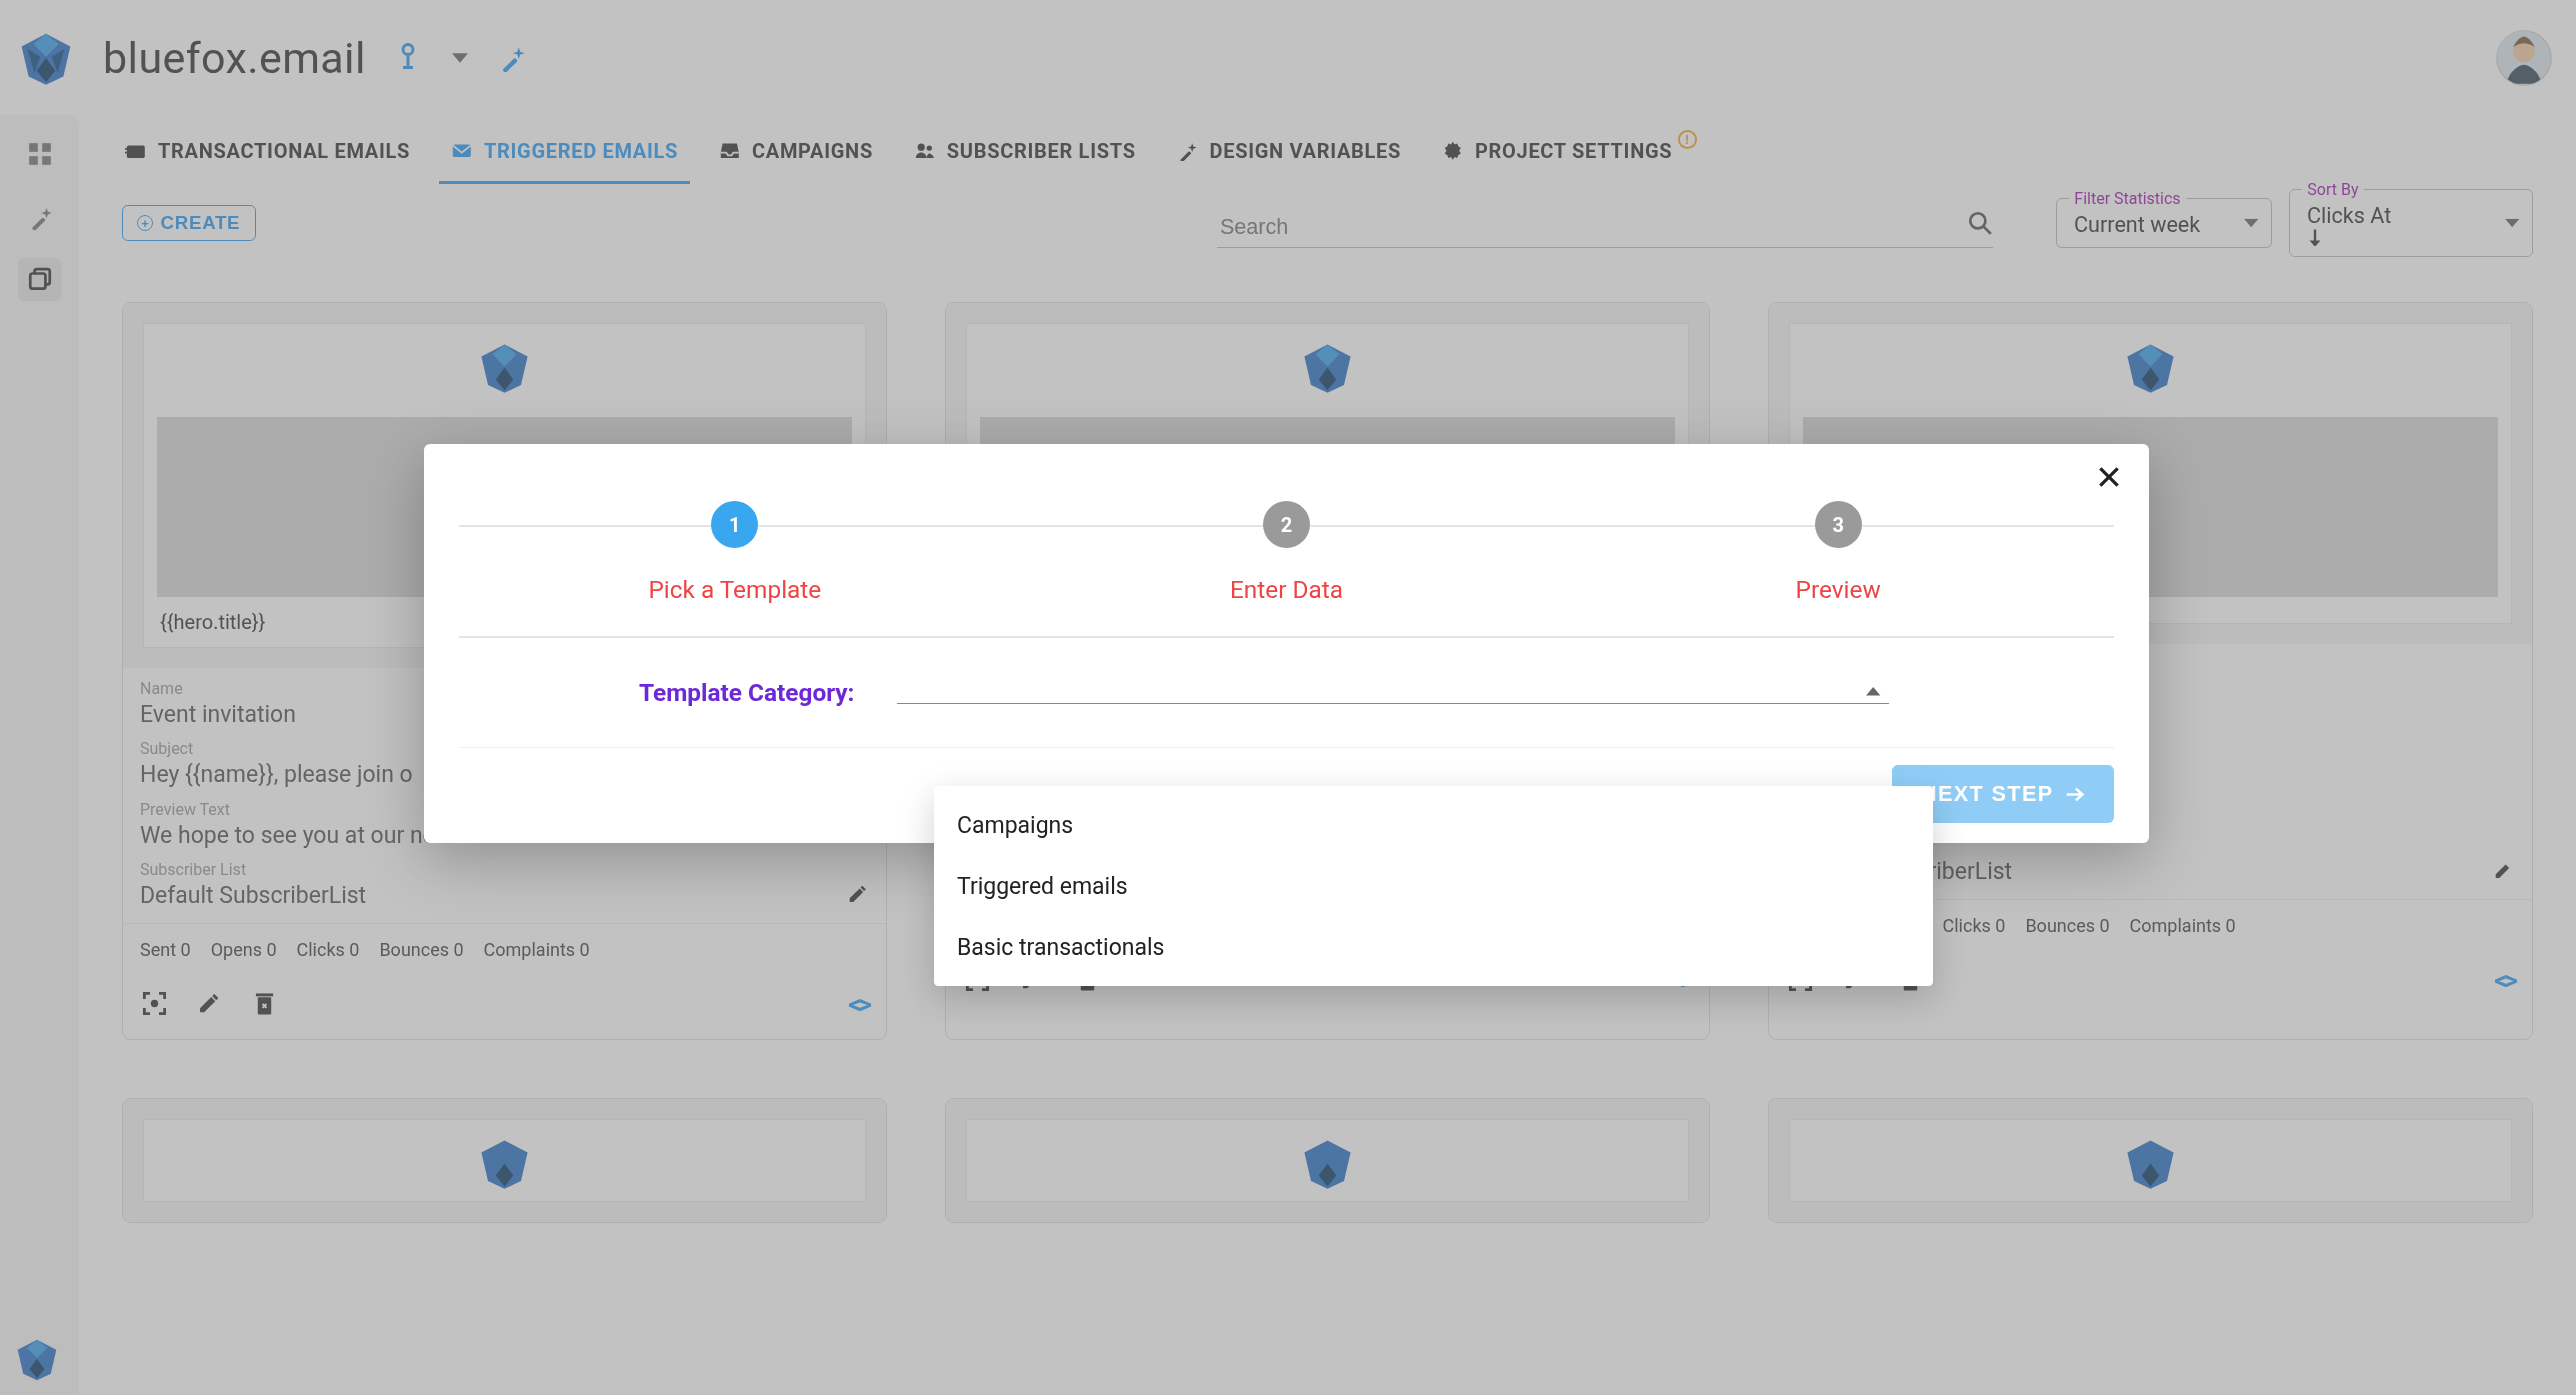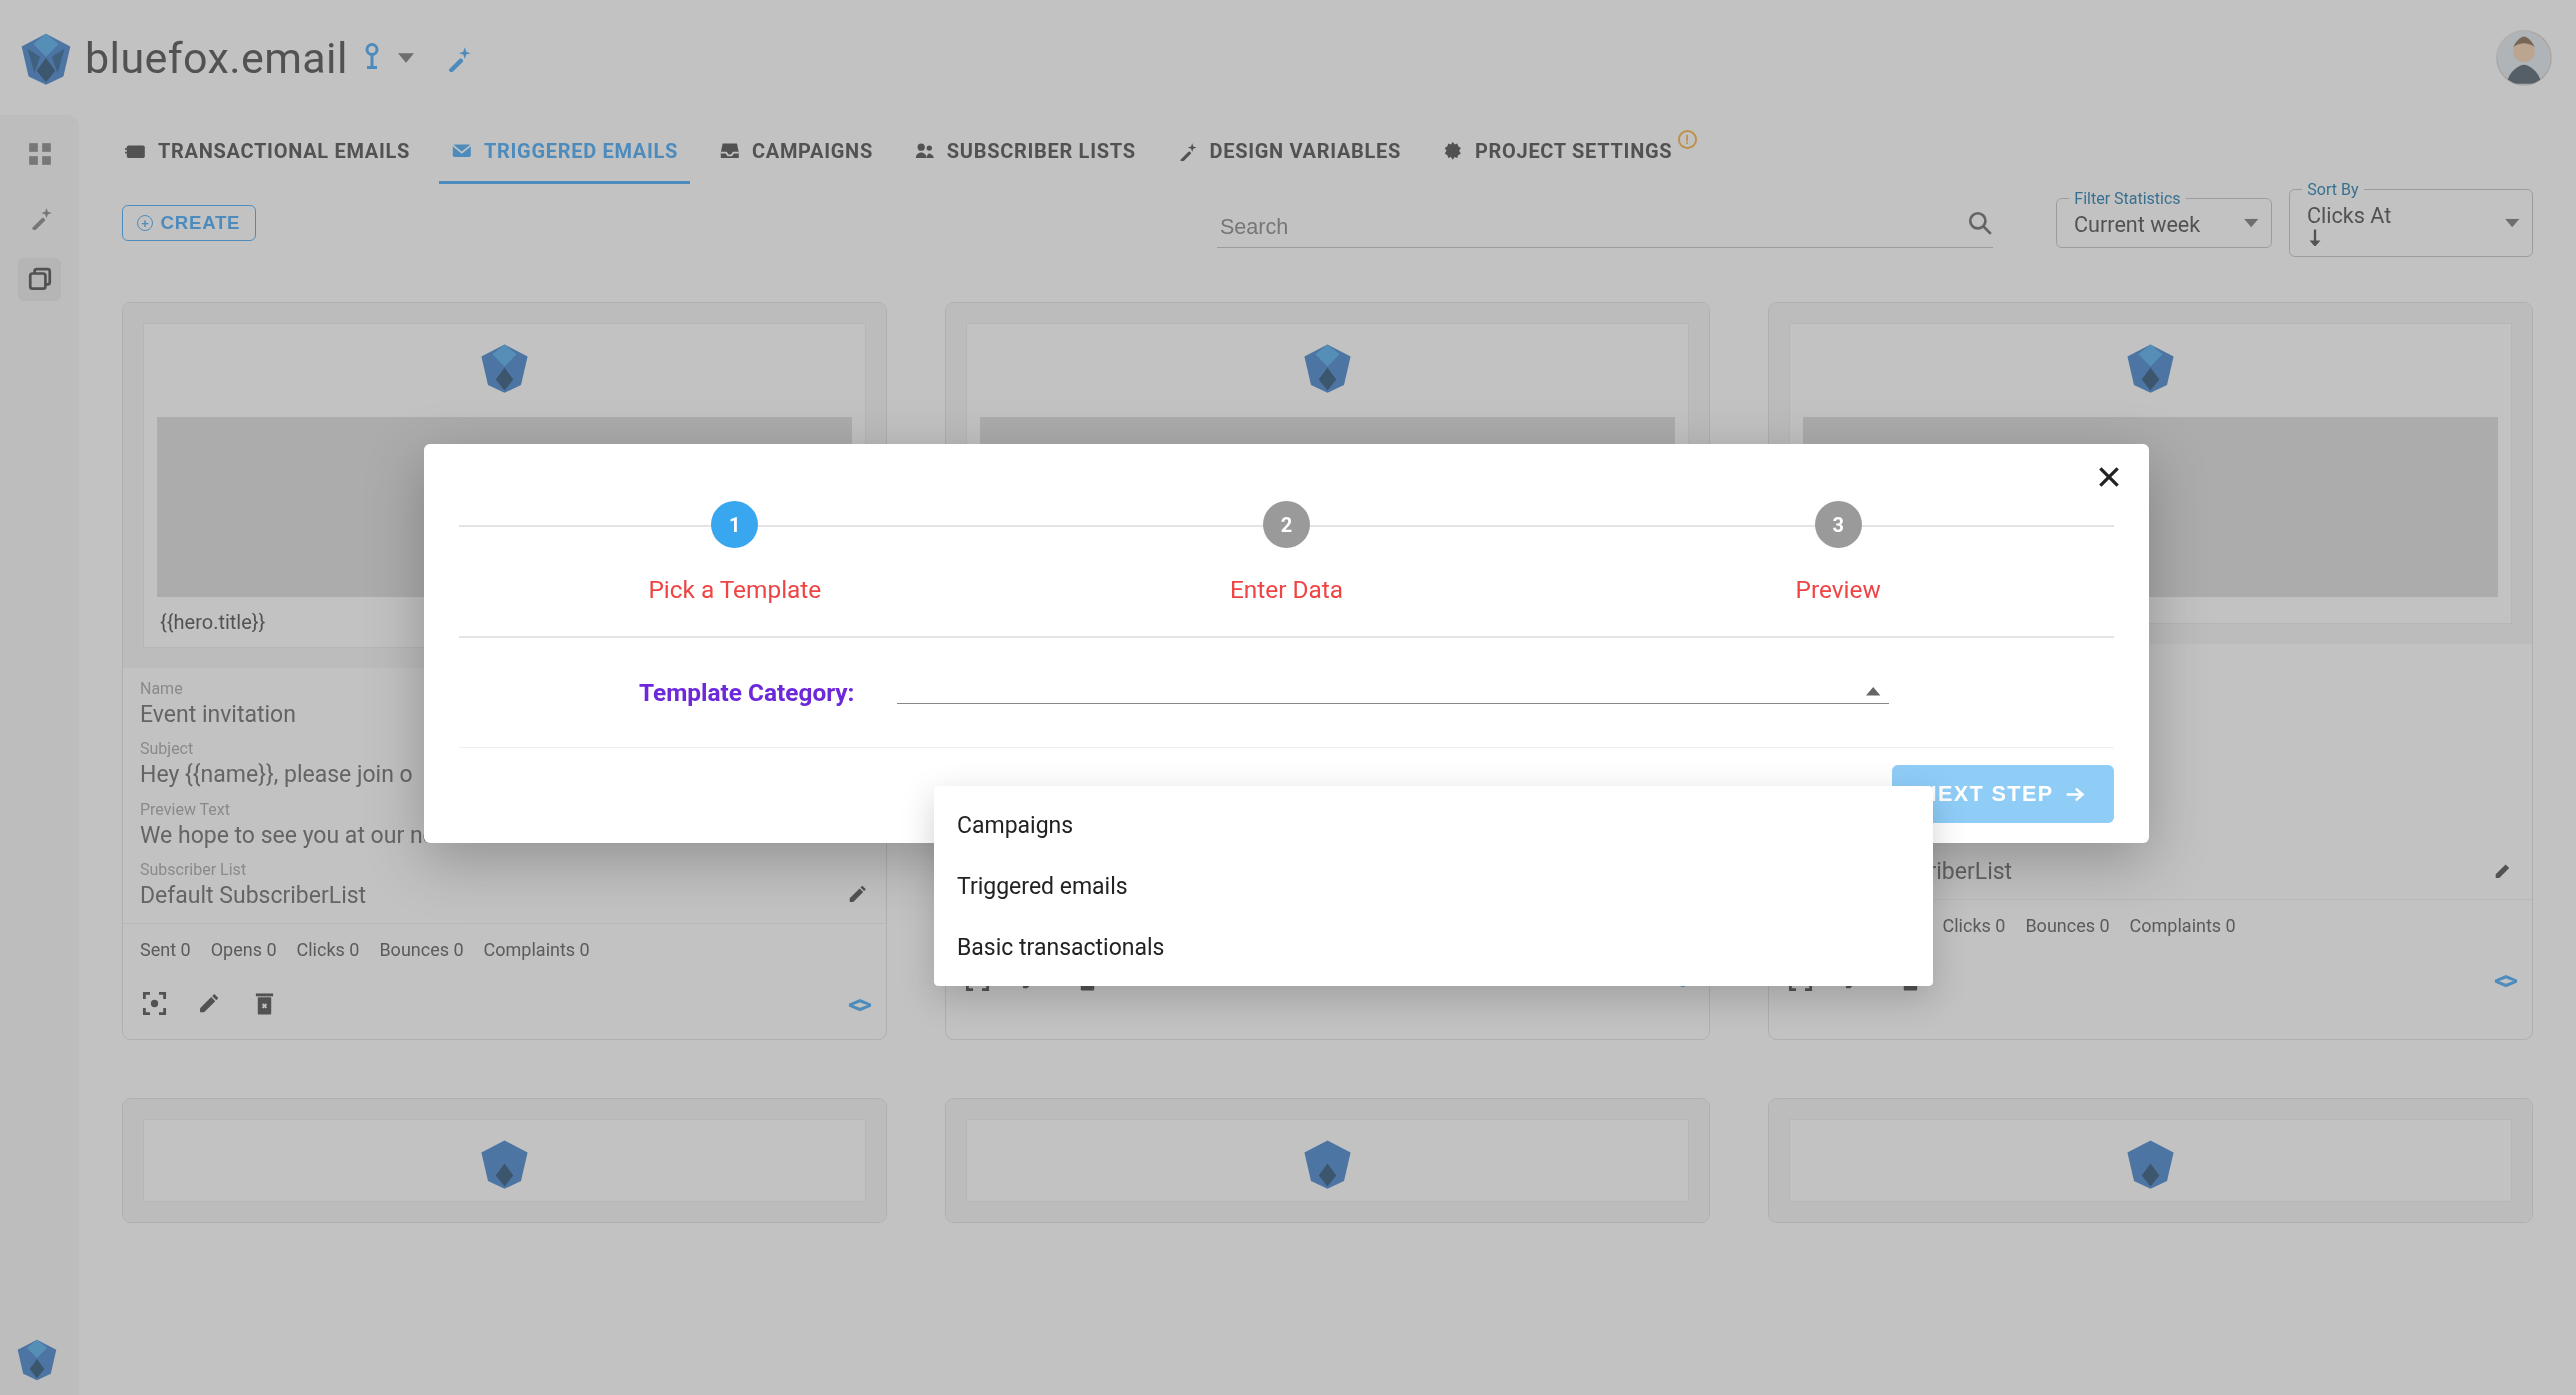--- a/index.html
+++ b/index.html
@@ -2,21 +2,21 @@
 <html style="font-size:11.5px"><head>
 <meta charset="utf-8">
 <style>
 * { box-sizing: border-box; margin: 0; padding: 0; }
 body { font-family: -apple-system, BlinkMacSystemFont, "Segoe UI", Roboto, Helvetica, Arial, sans-serif; background: #fff; color: #333; overflow: hidden; }
 
 .app { width: 2576px; height: 1396px; transform-origin: top left; position: relative; }
 
 
 .header { display: flex; align-items: center; padding: 11.5px 17px; height: 115px; }
-.logo-area { display: flex; align-items: center; gap: 10px; }
+.logo-area { display: flex; align-items: center; gap: 28px; }
 .fox-logo { width: 58px; height: 58px; }
 .brand { font-size: 43px; font-weight: 400; color: #333; letter-spacing: 0.4px; }
 .brand-badge { display:inline-flex; align-items:center; margin-left:4.3px; color:#2a9cf5; }
 .brand-caret { margin-left:5.8px; color:#666; font-size:20px; }
 .wand-btn { margin-left: 29px; color:#2a9cf5; }
 .header-spacer { flex:1; }
 .avatar { width:56px; height:56px; border-radius:50%; background: radial-gradient(circle at 35% 30%, #f5d7b5 0 40%, #c99e77 41% 100%); border:0.7px solid #ddd; margin-right:7.2px; overflow:hidden; }
 .avatar svg { width:100%; height:100%; }
 
 
@@ -37,21 +37,21 @@
 
 .toolbar { display:flex; align-items:center; height:72px; gap:17px; }
 .create-btn { border:1.4px solid #2a9cf5; color:#2a9cf5; border-radius:5.8px; padding:5.8px 14.4px; font-size:18.7px; font-weight:700; letter-spacing:0.7px; display:flex; align-items:center; gap:7.2px; background:transparent; }
 .create-btn .plus-icon { width:16px;height:16px;border:1.4px solid #2a9cf5;border-radius:50%;display:inline-flex;align-items:center;justify-content:center;font-size:13px;line-height:1;}
 .toolbar-spacer1 { flex:1; }
 .search-wrap { position:relative; width:776px; border-bottom:1.4px solid #bbb; display:flex; align-items:center; }
 .search-input { flex:1; border:none; outline:none; font-size:21.6px; padding:7.2px 2.9px; background:transparent; color:#666;margin-top:8px; }
 .search-icon { color:#555; }
 .toolbar-spacer2 { width:29px; }
 .field-box { position:relative; border:1.4px solid #bbb; border-radius:5.8px; padding:13px 43px 10px 17px; min-width:216px; }
-.field-box .legend { position:absolute; top:-10px; left:11.5px; background:#fff; padding:0 5.8px; font-size:16px; color:#0369a1; }
+.field-box .legend { position:absolute; top:-10px; left:11.5px; background:#fff; padding:0 5.8px; font-size:16px; color:#a21caf; }
 .field-box .val { font-size:21.6px; color:#333; }
 .field-box .caret { position:absolute; right:13px; top:50%; transform:translateY(-50%); color:#666; }
 .sort-arrow { margin-left:7.2px; color:#333; }
 
 
 .grid { display:grid; grid-template-columns: repeat(3, 1fr); gap:58px; margin-top:43px; }
 .card { border:1.4px solid #ddd; border-radius:8.6px; background:#fff; display:flex; flex-direction:column; overflow:hidden; }
 .card-preview { background:#f4f4f4; padding:20px; }
 .preview-inner { background:#fff; border:0.7px solid #e9e9e9; position:relative; }
 .preview-header { display:flex; justify-content:center; padding:16px 0 10px; }

